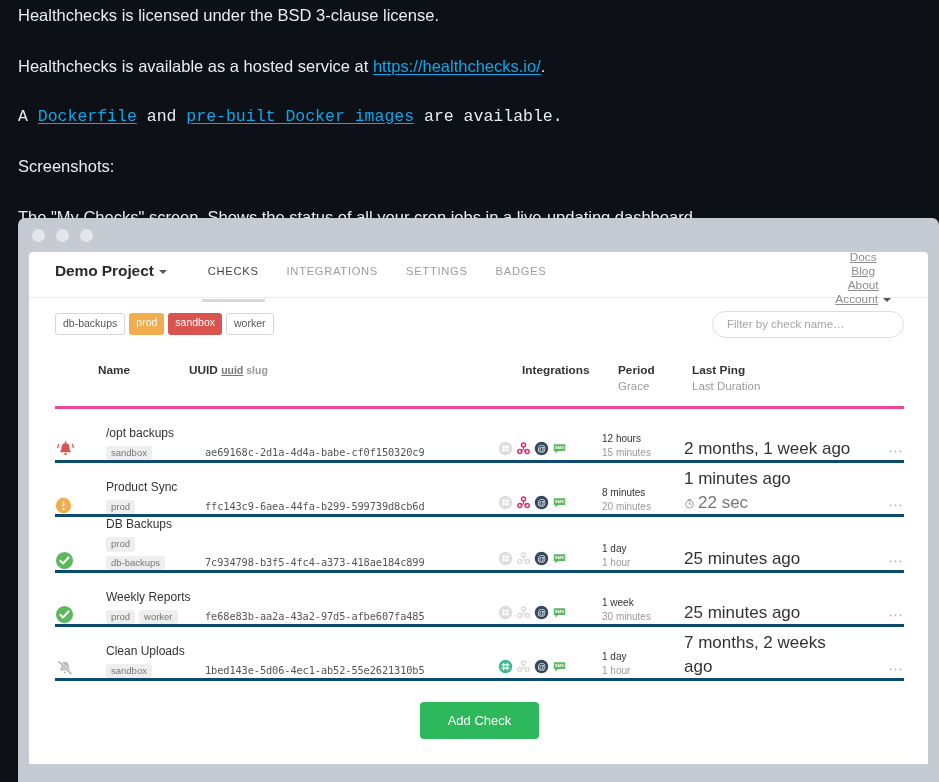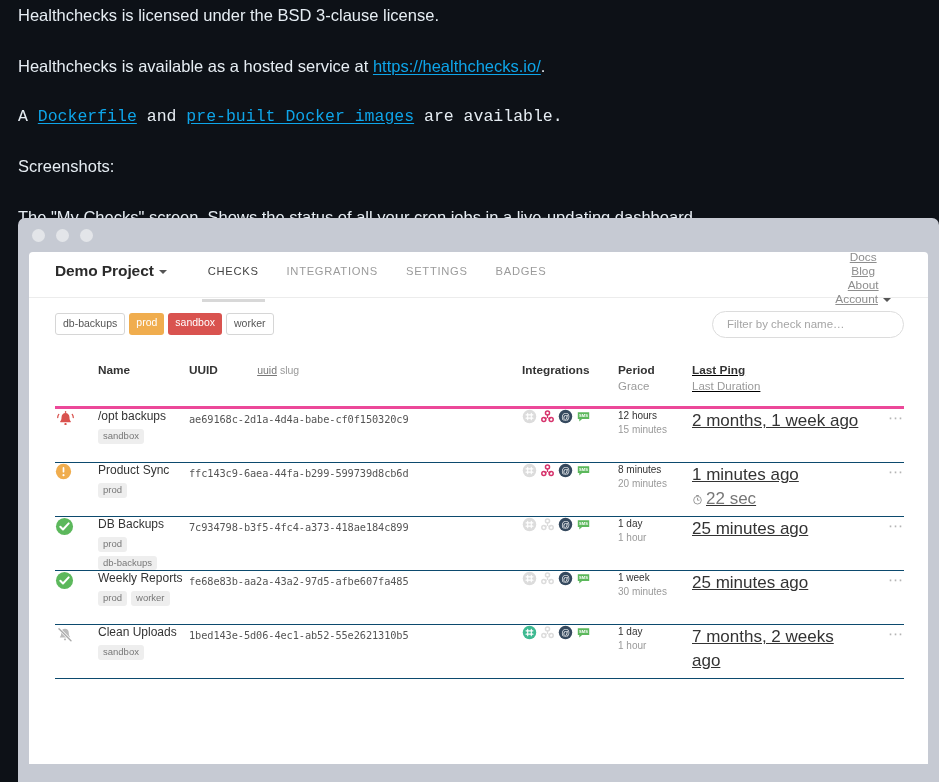--- a/index.html
+++ b/index.html
@@ -181,49 +181,49 @@
     padding: 0 24px 0 26px;
   }
   .thead {
     display: flex;
     align-items: flex-start;
     padding: 13px 0 12px;
     border-bottom: 3px solid #ec4899;
   }
   .row {
     display: flex;
-    align-items: flex-start;
-    border-bottom: 1px solid #0c4a6e;
+    align-items: flex-end;
+    border-bottom: 3px solid #0c4a6e;
     min-height: 54px;
+    gap: 8px;
   }
   .c-status { width: 43px; flex: 0 0 43px; display: flex; align-items: center; }
   .c-name   { width: 91px; flex: 0 0 91px; }
   .c-uuid   { flex: 1 1 auto; }
   .c-integr { width: 96px; flex: 0 0 96px; }
   .c-period { width: 74px; flex: 0 0 74px; }
-  .c-ping   { width: 172px; flex: 0 0 172px; text-decoration: underline; }
+  .c-ping   { width: 172px; flex: 0 0 172px; }
   .c-menu   { width: 40px; flex: 0 0 40px; text-align: right; }
 
   .th {
     font-size: 11.8px;
     font-weight: bold;
     color: #333;
     line-height: 1.35;
   }
   .th-sub {
     font-size: 11.5px;
     font-weight: normal;
     color: #9a9a9a;
     line-height: 1.35;
   }
   .th-uuid-tog {
     font-size: 10.5px;
-    font-weight: normal;
+    font-weight: bold;
     color: #999;
-    margin-left: 36px;
   }
   .th-uuid-tog .sel {
     color: #777;
     text-decoration: underline;
   }
 
   .cell-name {
     font-size: 12px;
     color: #333;
     line-height: 1.33;
@@ -628,16 +628,19 @@
               <div>1 day</div>
               <div class="grace">1 hour</div>
             </div>
             <div class="c-ping cell-ping">
               <div>7 months, 2 weeks ago</div>
             </div>
             <div class="c-menu"><span class="dots">⋯</span></div>
           </div>
         </div>
 
+      <div class="addwrap">
+        <button class="add-btn">Add Check</button>
+      </div>
 
     </div>
   </div>
 </div>
 
 </body></html>

